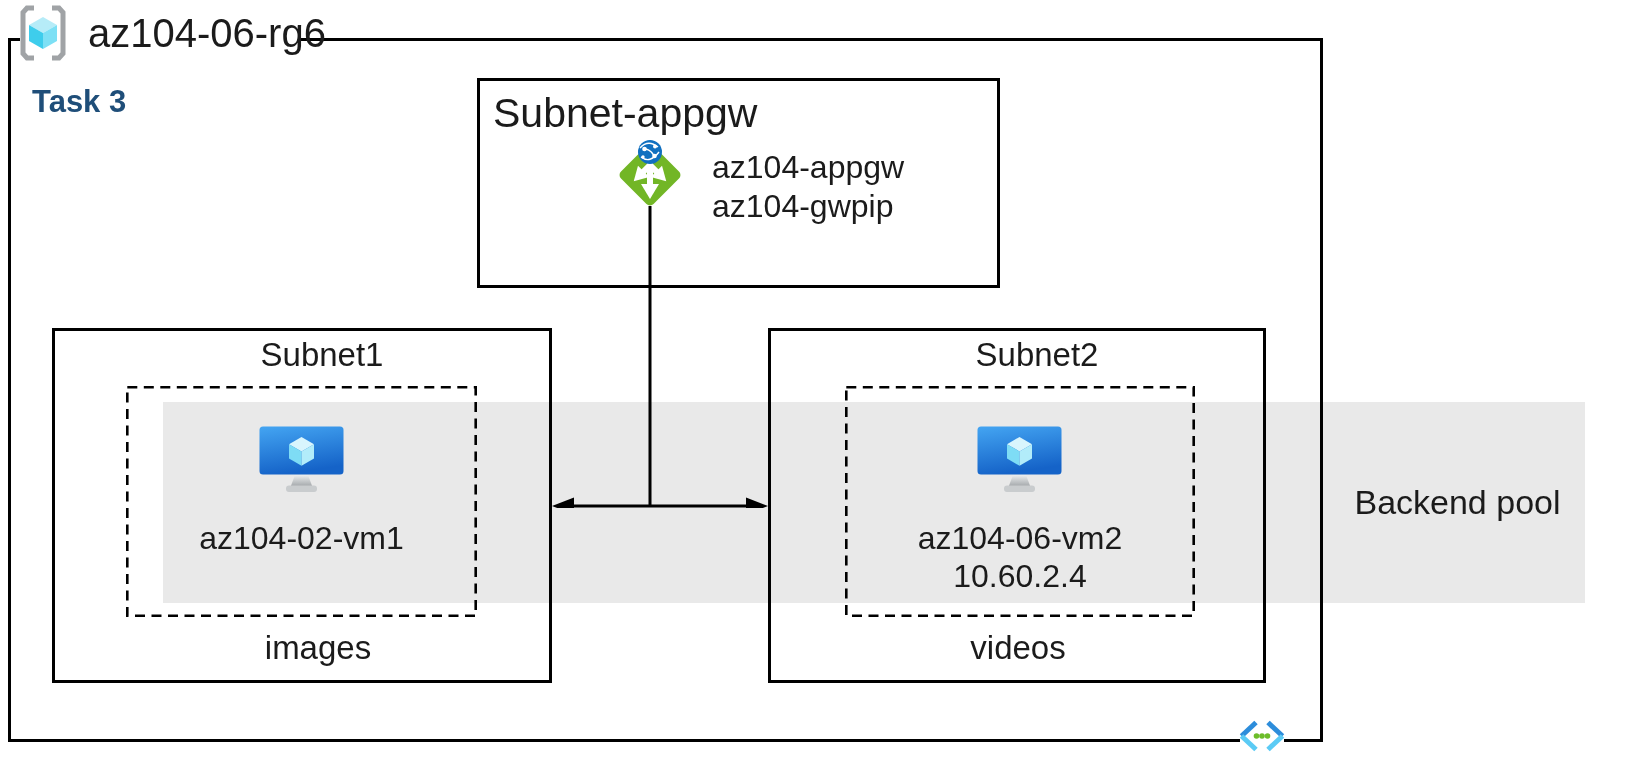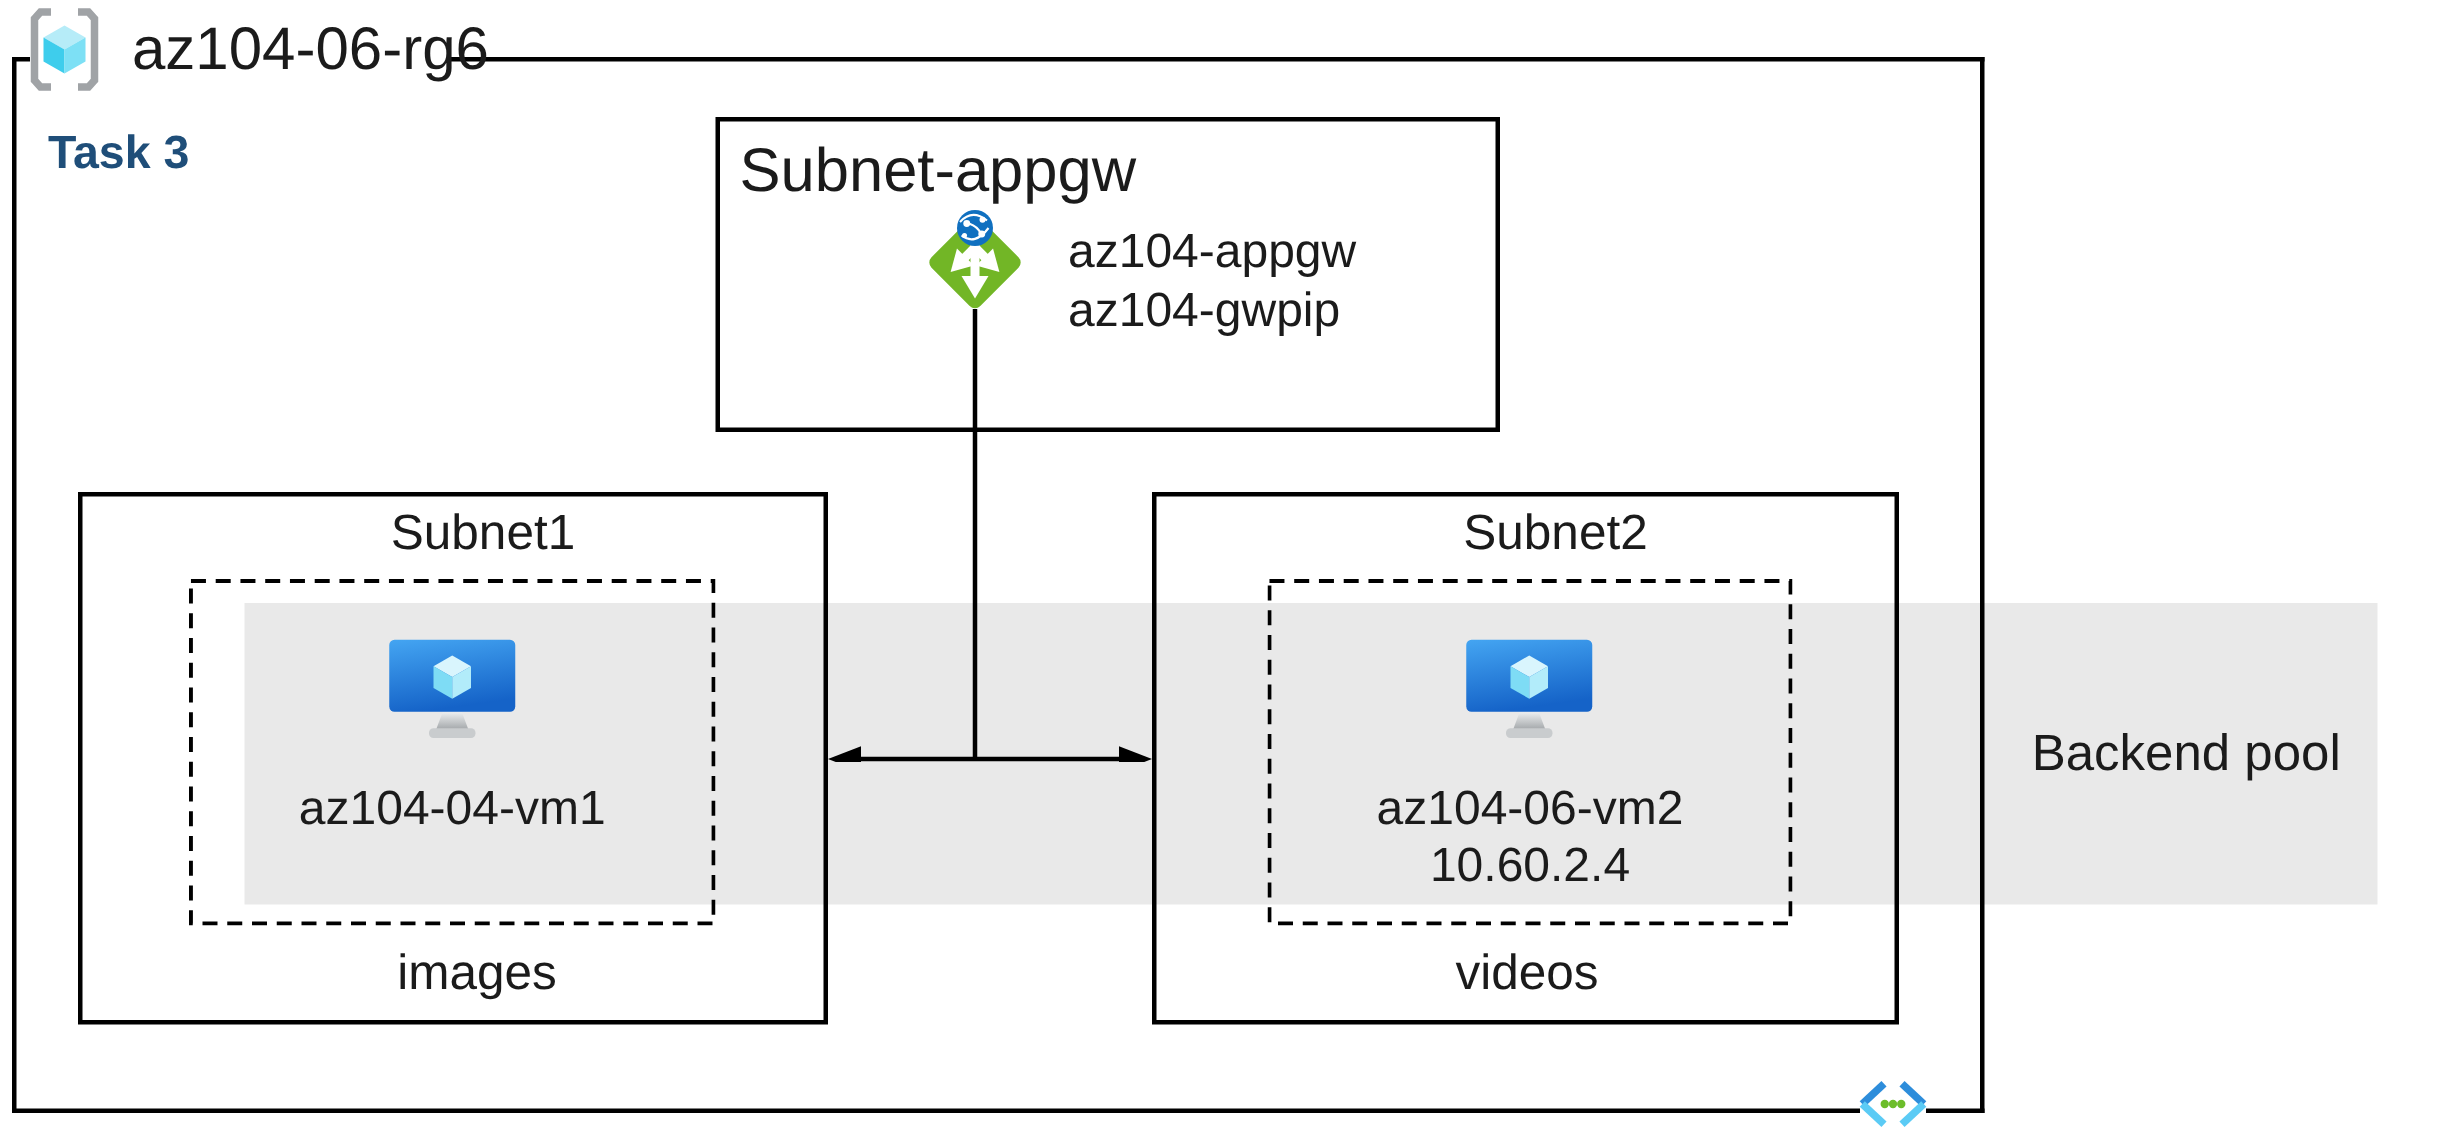--- a/index.html
+++ b/index.html
@@ -119,21 +119,21 @@
   </svg>
   <svg class="abs" style="left:259px;top:426px" width="85" height="67" viewBox="0 0 85 67">
     <rect x="0.5" y="0.5" width="84" height="48" rx="3.5" fill="url(#vmScreen)"></rect>
     <polygon points="42.5,11 55,18.2 42.5,25.4 30,18.2" fill="#d9f5fd"></polygon>
     <polygon points="30,18.2 42.5,25.4 42.5,39.8 30,32.6" fill="#7edcf5"></polygon>
     <polygon points="42.5,25.4 55,18.2 55,32.6 42.5,39.8" fill="#b2ecfa"></polygon>
     <polygon points="36,49 49,49 53.5,61 31.5,61" fill="url(#vmStand)"></polygon>
     <rect x="27" y="59.5" width="31" height="6.5" rx="3" fill="#c9ccce"></rect>
   </svg>
   <div class="vm-label" style="left:126px;top:519px;width:351px">
-    <div>az104-04-vm1</div>
+    <div>az104-02-vm1</div>
   </div>
   <div class="store-label" style="left:68px;width:500px">images</div>
 
   <div class="box" style="left:768px;top:328px;width:498px;height:355px"></div>
   <div class="subnet-title" style="left:768px;width:498px">Subnet2</div>
   <svg class="abs" style="left:845px;top:386px" width="350" height="231" viewBox="0 0 350 231">
     <rect x="1.3" y="1.3" width="347.4" height="228.4" fill="none" stroke="#000" stroke-width="2.6" stroke-dasharray="10 6.5"></rect>
   </svg>
   <svg class="abs" style="left:977px;top:426px" width="85" height="67" viewBox="0 0 85 67">
     <rect x="0.5" y="0.5" width="84" height="48" rx="3.5" fill="url(#vmScreen)"></rect>

